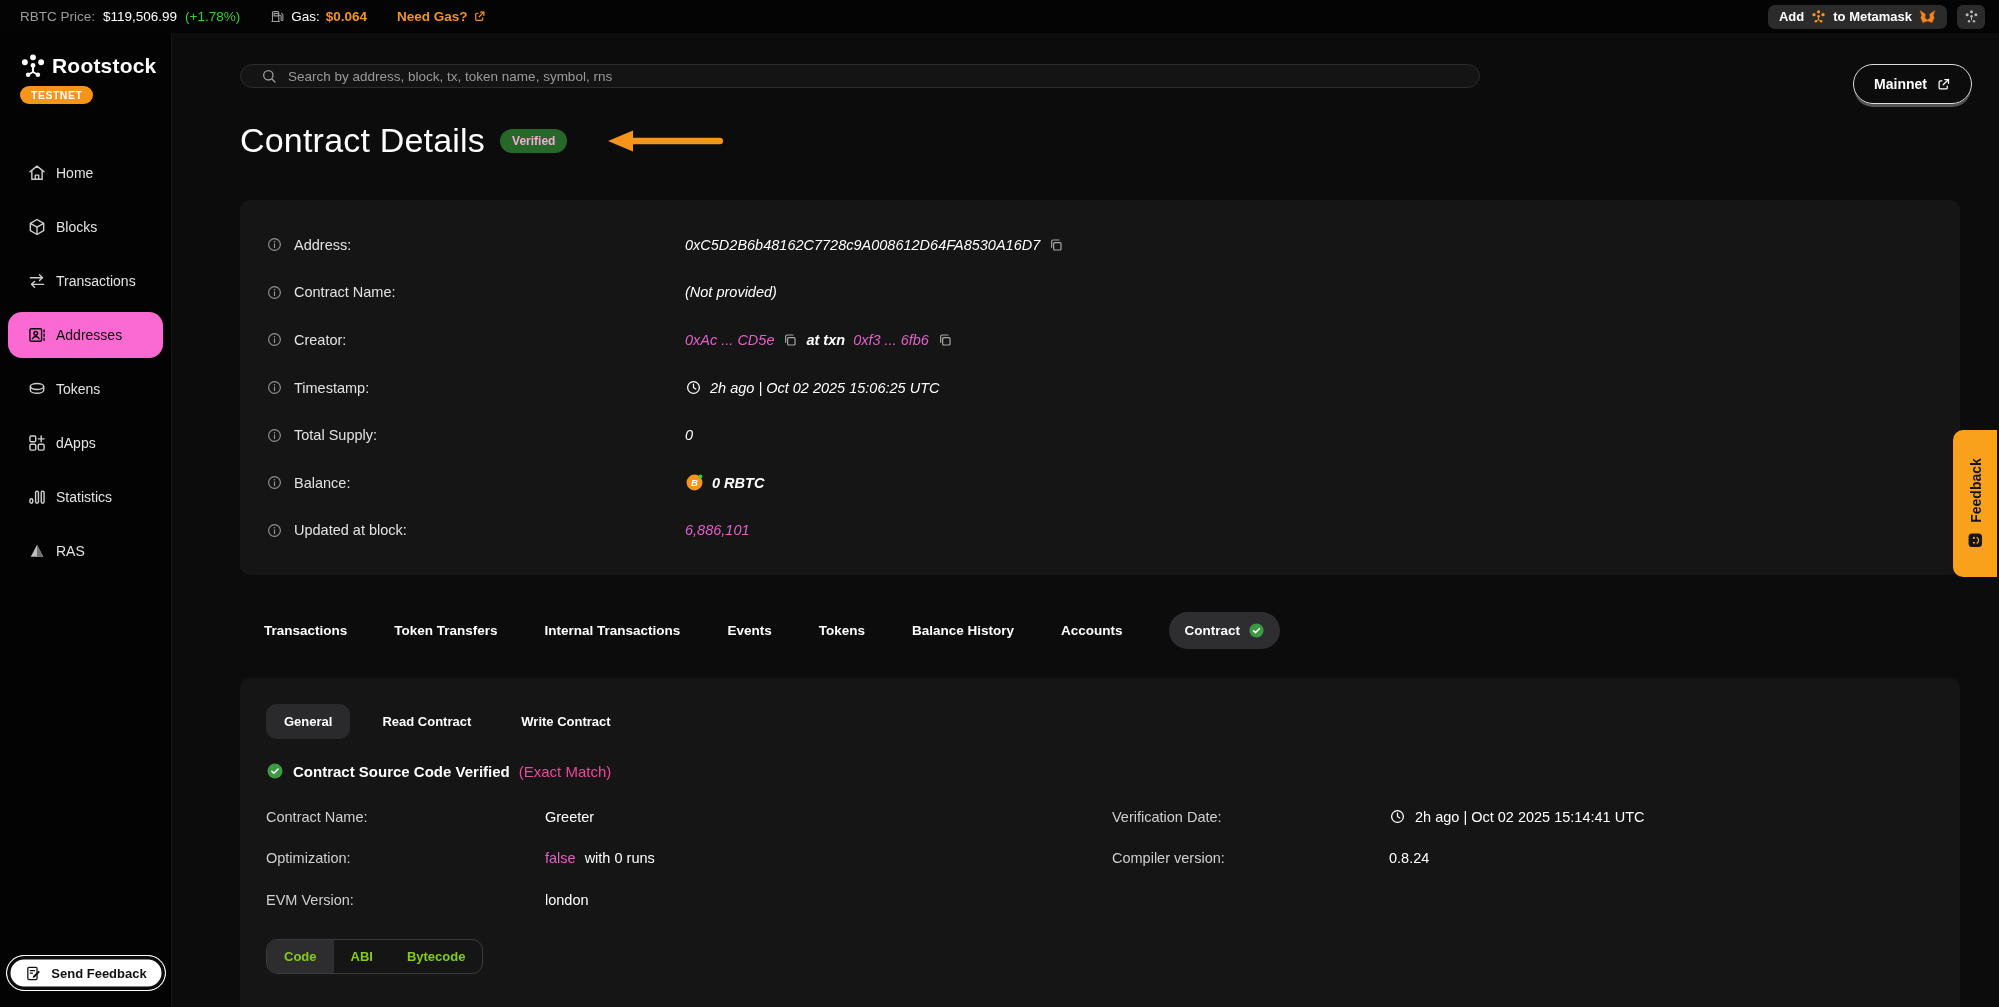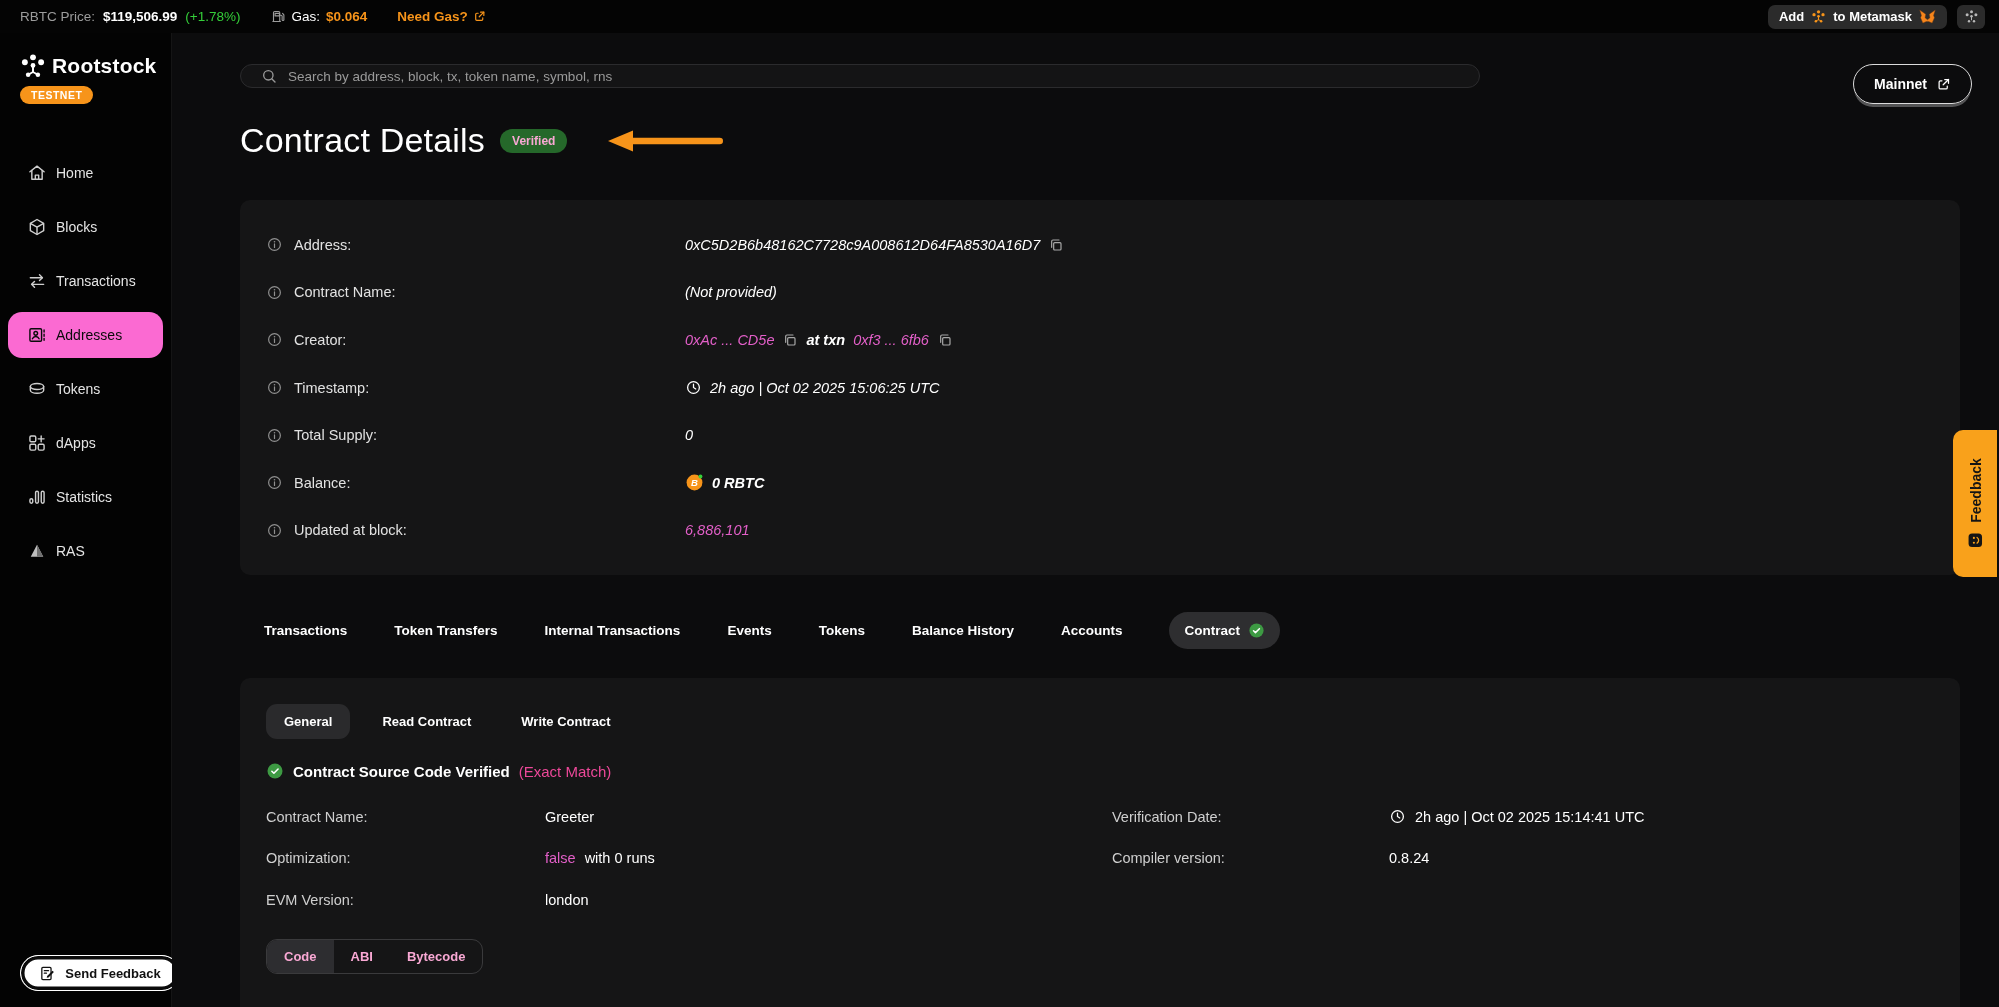--- a/index.html
+++ b/index.html
@@ -3,41 +3,41 @@
 <meta charset="utf-8">
 <style>
   * { margin:0; padding:0; box-sizing:border-box; }
   html,body { width:1999px; height:1007px; overflow:hidden; background:#000; font-family:"Liberation Sans",sans-serif; color:#fff; }
   svg { display:block; }
 
   
   .topbar { height:33px; display:flex; align-items:center; justify-content:space-between; background:#040404; padding:0 14px 0 20px; }
   .topbar-left { display:flex; align-items:center; gap:8px; font-size:13.5px; }
   .muted { color:#9c9c9c; }
-  .price-val { color:#fff; font-weight:700; }
+  .price-val { color:#fff; font-weight:400; }
   .green { color:#35cf3a; }
   .orange { color:#f7941a; }
   .gas-group { display:flex; align-items:center; gap:6px; margin-left:22px; }
   .needgas { display:flex; align-items:center; gap:5px; margin-left:22px; color:#f7941a; font-weight:600; cursor:pointer; }
   .topbar-right { display:flex; align-items:center; gap:10px; }
   .mm-btn { display:flex; align-items:center; gap:7px; background:#2b2b2b; border:none; color:#fff; font-weight:700; font-size:13px; padding:4px 11px; border-radius:7px; cursor:pointer; font-family:inherit; }
   .sq-btn { background:#2b2b2b; border:none; border-radius:6px; width:28px; height:24px; display:flex; align-items:center; justify-content:center; color:#b9b9b9; cursor:pointer; }
 
   
   .shell { display:flex; height:974px; }
   .sidebar { width:172px; background:#030303; border-right:1px solid #151515; position:relative; padding:20px 0 0 0; flex:none; }
   .logo-row { display:flex; align-items:center; gap:6px; padding-left:20px; color:#fff; }
   .logo-row .brand { font-size:21px; font-weight:700; letter-spacing:.2px; }
   .testnet { display:inline-block; margin:7px 0 0 20px; background:#f7941a; color:#fff; font-size:10.5px; font-weight:700; letter-spacing:.5px; padding:3px 11px; border-radius:10px; }
   .nav { margin-top:42px; display:flex; flex-direction:column; }
   .nav-item { display:flex; align-items:center; gap:9px; height:54px; padding-left:27px; color:#e4e4e4; font-size:14px; text-decoration:none; cursor:pointer; }
   .nav-item .nav-icon { color:#cfcfcf; }
   .nav-item.active { background:#fb6ad2; color:#0b0b0b; border-radius:14px; margin:4px 8px; height:46px; padding-left:19px; }
   .nav-item.active .nav-icon { color:#0b0b0b; }
-  .send-fb { position:absolute; left:20px; bottom:16px; width:160px; height:36px; background:#fff; border:1.5px solid #fff; border-radius:19px; box-shadow:inset 0 0 0 3.5px #0b0b0b, inset 0 0 0 5px #fff; color:#111; font-weight:700; font-size:13px; display:flex; align-items:center; justify-content:center; gap:9px; cursor:pointer; font-family:inherit; }
+  .send-fb { position:absolute; left:6px; bottom:16px; width:160px; height:36px; background:#fff; border:1.5px solid #fff; border-radius:19px; box-shadow:inset 0 0 0 3.5px #0b0b0b, inset 0 0 0 5px #fff; color:#111; font-weight:700; font-size:13px; display:flex; align-items:center; justify-content:center; gap:9px; cursor:pointer; font-family:inherit; }
 
   
   main { flex:1; background:#0c0c0d; padding:31px 27px 0 68px; position:relative; }
   .search-row { display:flex; align-items:flex-start; justify-content:space-between; }
   .searchbar { width:1240px; height:24px; background:#141415; border:1px solid #2b2b2d; border-radius:999px; display:flex; align-items:center; gap:11px; padding:0 20px; }
   .search-input { flex:1; background:transparent; border:none; outline:none; color:#ddd; font-size:13.5px; font-family:inherit; }
   .search-input::placeholder { color:#9a9a9a; }
   .net-btn { height:40px; padding:0 20px; background:transparent; border:1.5px solid #dcdcdc; border-radius:999px; color:#fff; font-size:14px; font-weight:600; display:flex; align-items:center; gap:9px; cursor:pointer; font-family:inherit; box-shadow:0 4px 0 -1px rgba(220,220,220,.35); }
 
   .title-row { display:flex; align-items:center; margin-top:17px; }
@@ -67,21 +67,21 @@
   .verify-line { display:flex; align-items:center; gap:9px; margin-top:23px; font-size:15px; }
   .verify-line b { font-weight:700; color:#fff; }
   .verify-line .match { color:#ec4899; }
   .fields { display:grid; grid-template-columns:846px 1fr; margin-top:16px; }
   .fcol { display:flex; flex-direction:column; }
   .f-row { display:grid; grid-template-columns:279px 1fr; align-items:center; height:41.5px; }
   .fields .fcol:last-child .f-row { grid-template-columns:277px 1fr; }
   .f-label { color:#cfcfcf; font-size:14.5px; }
   .f-value { font-size:14.5px; color:#fff; display:flex; align-items:center; gap:9px; }
   .code-tabs { display:inline-flex; margin-top:18px; border:1px solid #3a3a3c; border-radius:11px; overflow:hidden; }
-  .code-tab { padding:9px 17px; font-size:13px; font-weight:600; color:#f9a8d4; background:transparent; border:none; cursor:pointer; font-family:inherit; }
+  .code-tab { padding:9px 17px; font-size:13px; font-weight:600; color:#84cc16; background:transparent; border:none; cursor:pointer; font-family:inherit; }
   .code-tab.active { background:#2d2d30; }
 
   
   .feedback-tab { position:absolute; right:2px; top:430px; width:44px; height:147px; background:#f9a11b; border-radius:10px 0 0 10px; display:flex; align-items:center; justify-content:center; cursor:pointer; }
   .feedback-inner { transform:rotate(-90deg); display:flex; align-items:center; gap:9px; color:#151515; font-weight:700; font-size:14px; white-space:nowrap; }
 </style>
 </head>
 <body>
 
 <div class="topbar">

